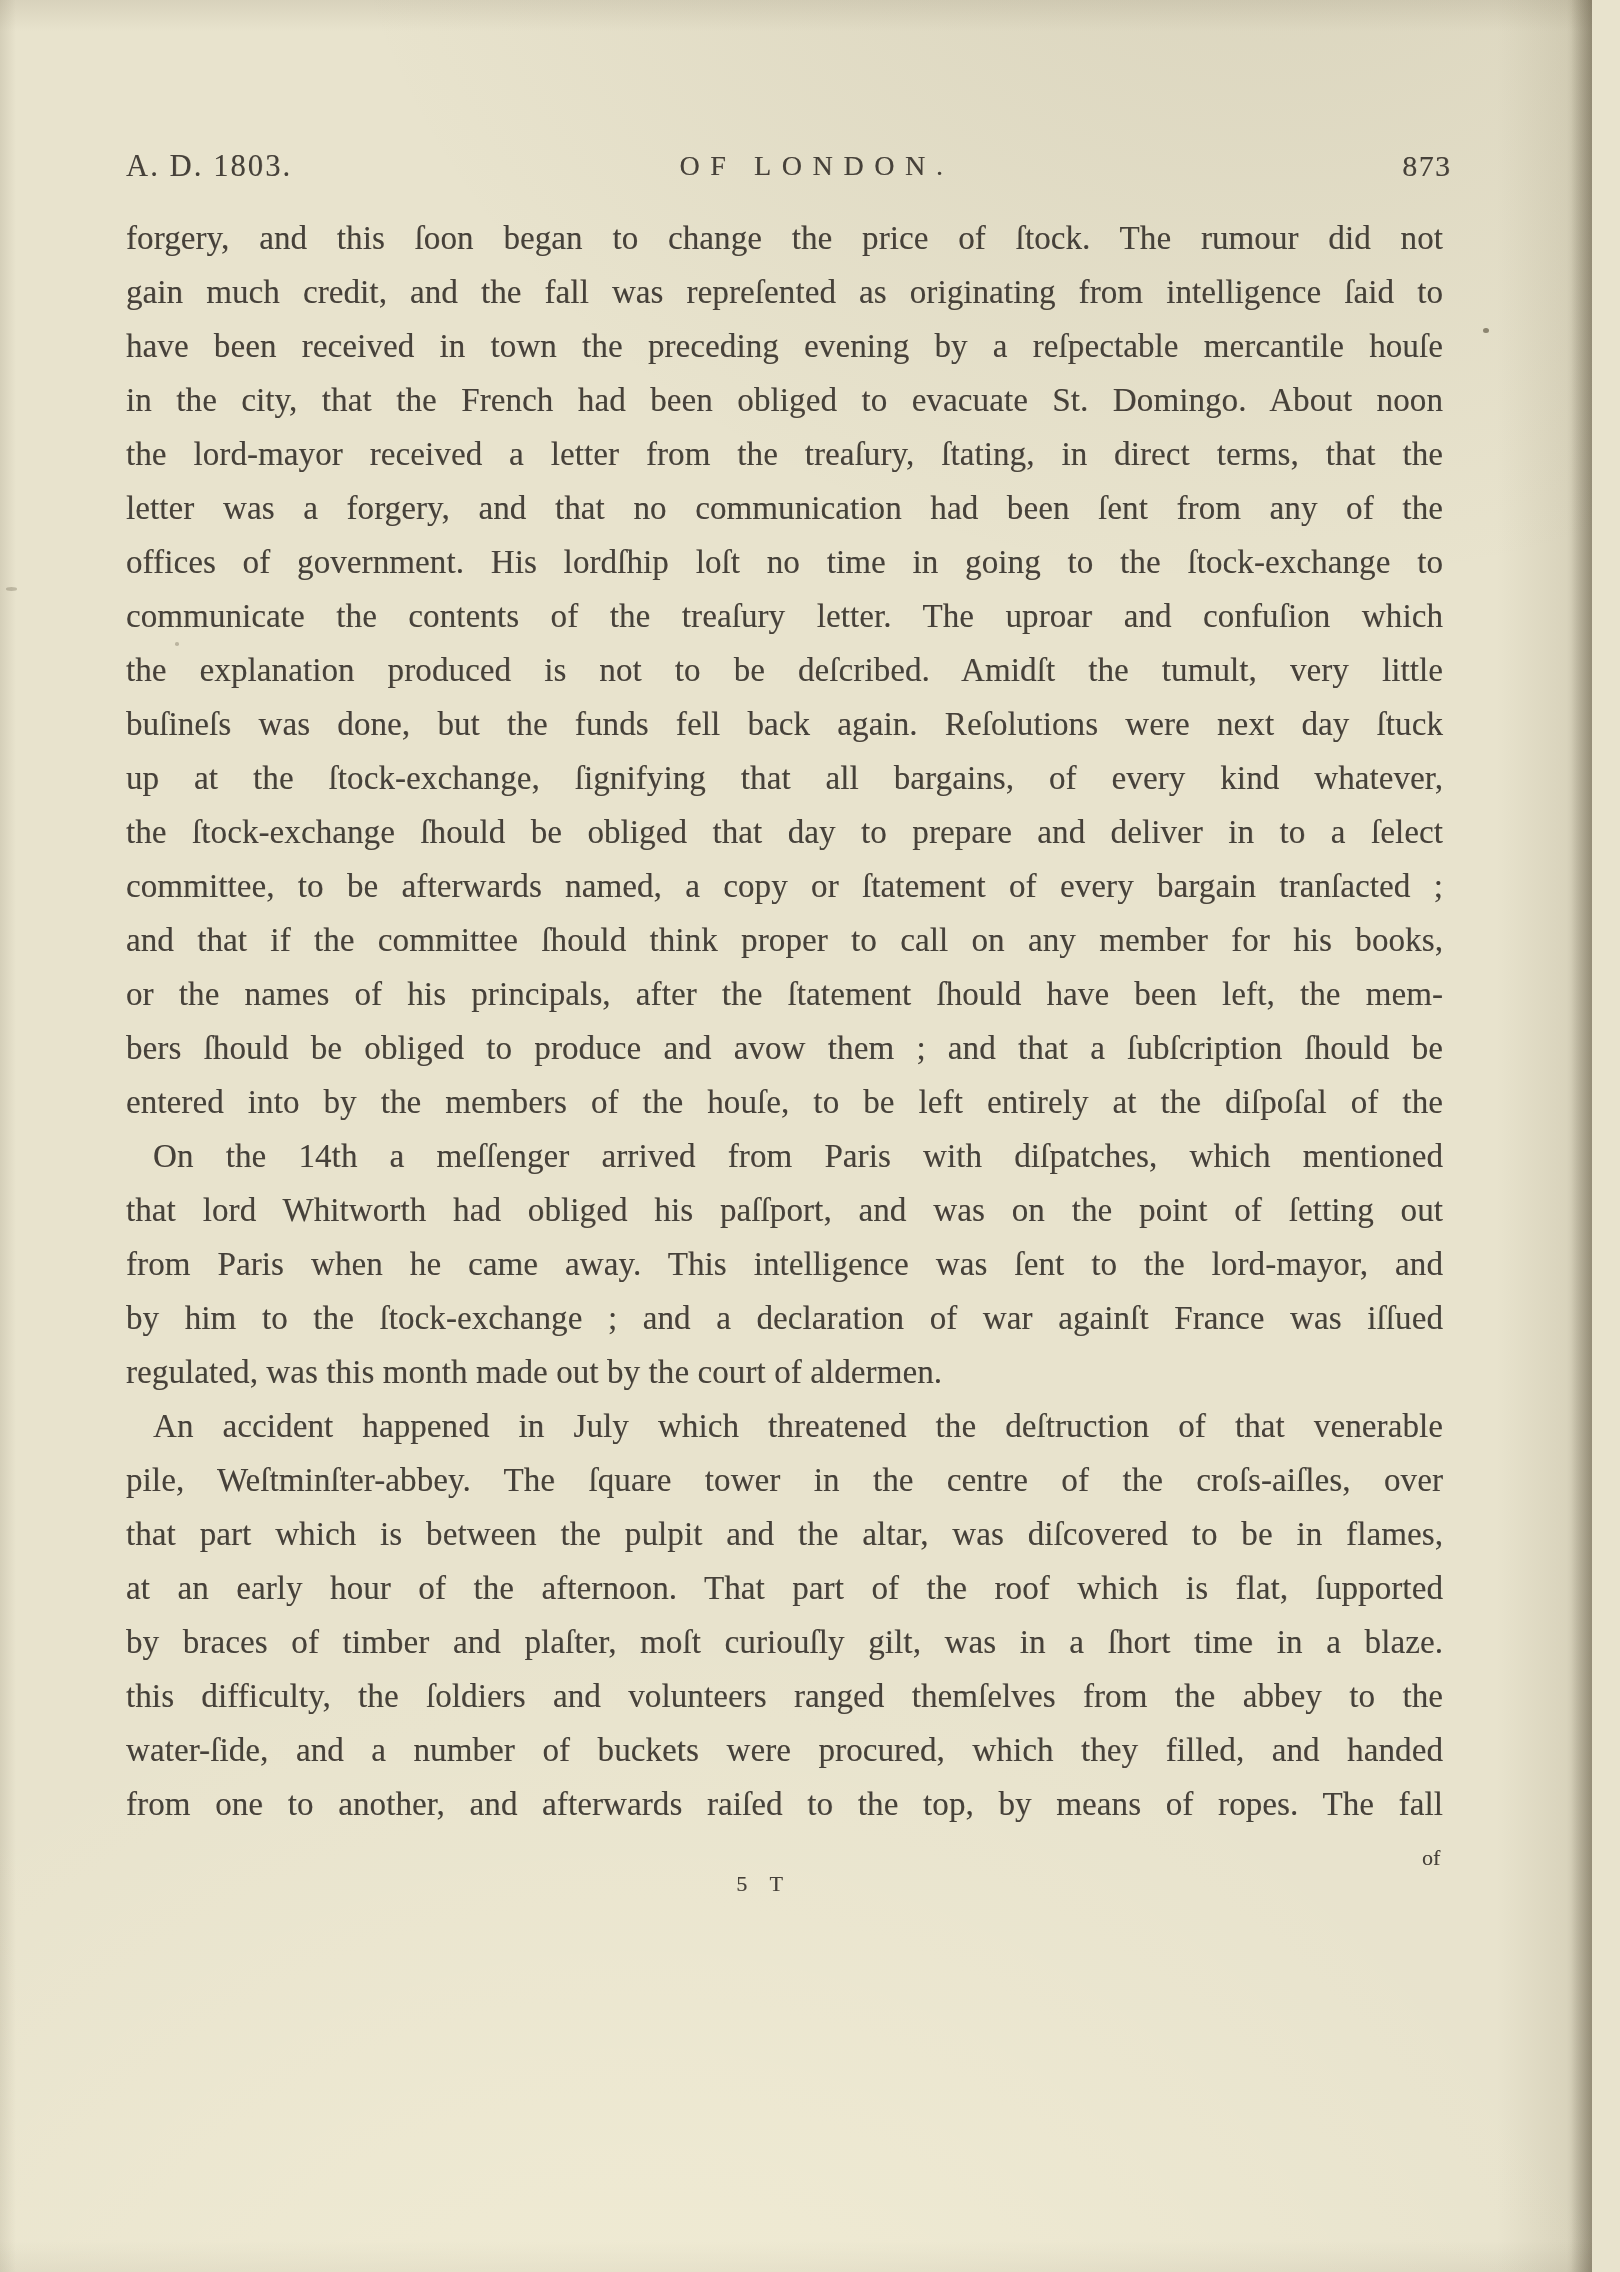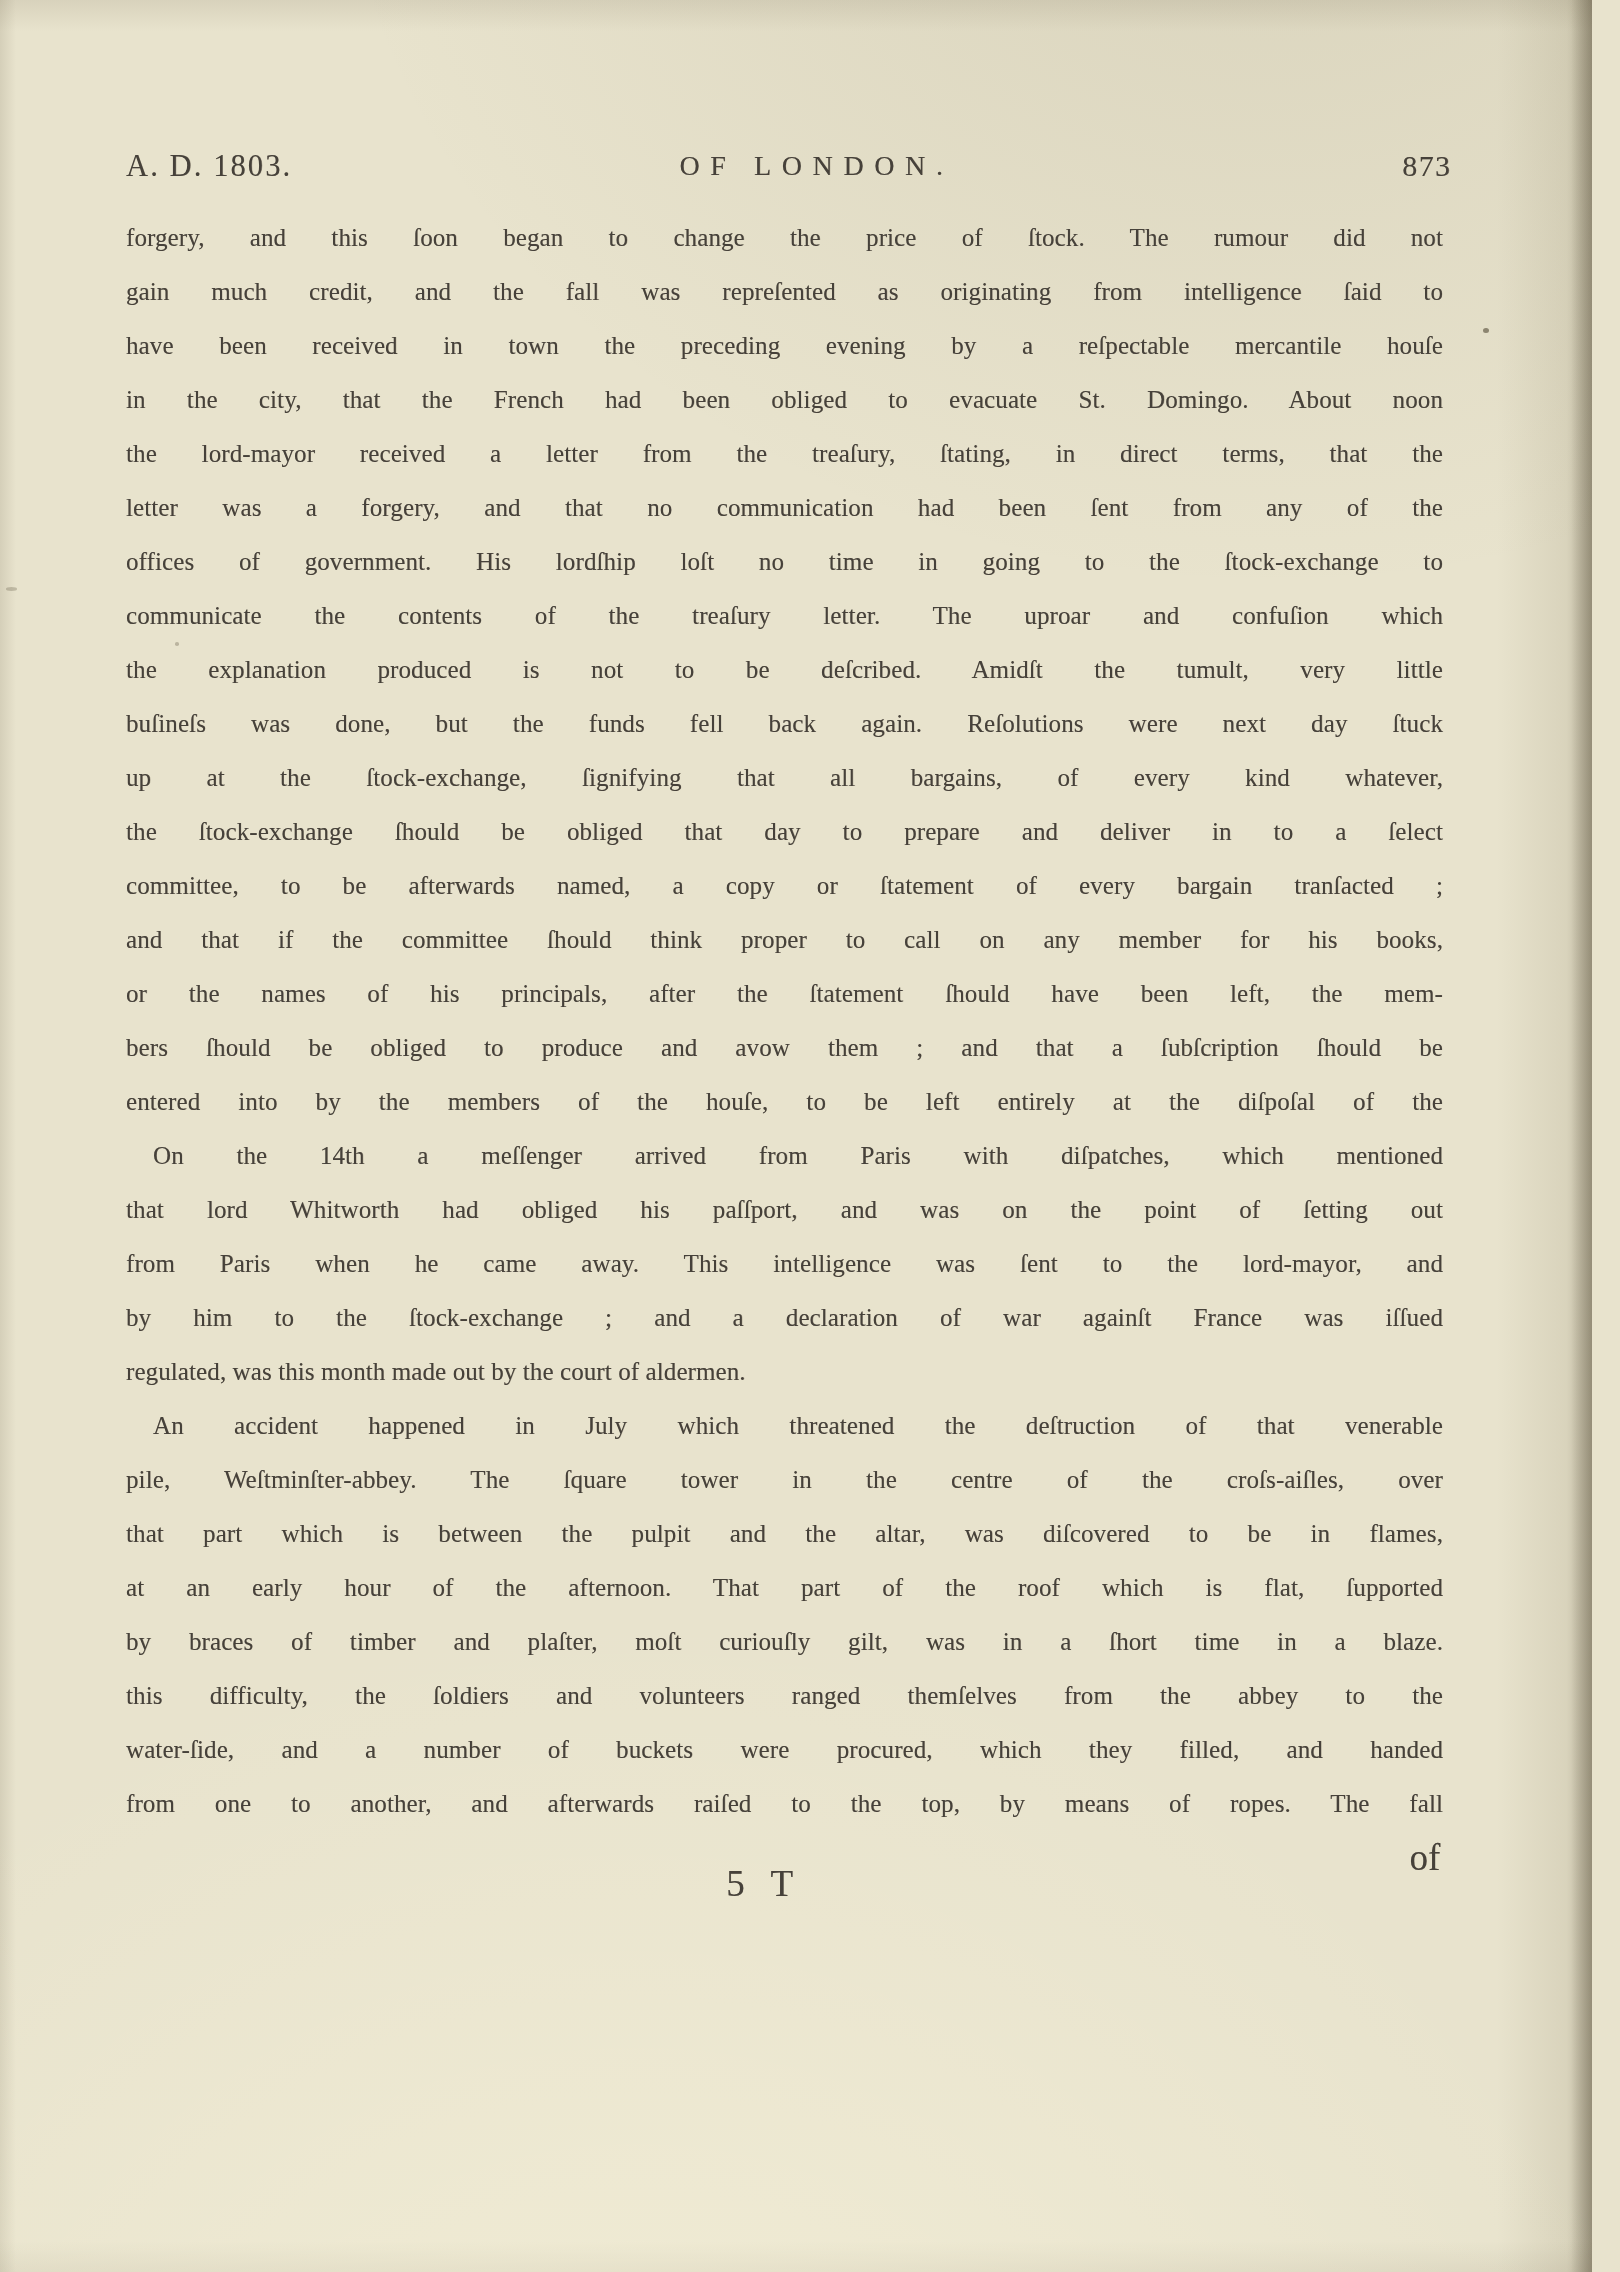--- a/index.html
+++ b/index.html
@@ -56,41 +56,41 @@
   .page-number {
     position: absolute;
     right: -8.5px;
     font-size: 30px;
     letter-spacing: 1.4px;
   }
 
   
   .page-body {
     margin-top: 18.4px;
-    font-size: 25px;
+    font-size: 33px;
     line-height: 54px;
   }
   .para { margin: 0; }
   .para.indent .line:first-child { text-indent: 27px; }
   .line {
     text-align: justify;
     text-align-last: justify;
     text-justify: inter-word;
     white-space: normal;
     letter-spacing: 0.1px;
   }
   .line.lastline {
     text-align-last: left;
   }
 
   
   .page-footer {
     position: relative;
     height: 121px;
-    font-size: 37px;
+    font-size: 22px;
     line-height: 54px;
   }
   .catchword {
     position: absolute;
     right: 2.8px;
     top: 0;
   }
   .signature-mark {
     position: absolute;
     left: calc(50% - 20.6px);

